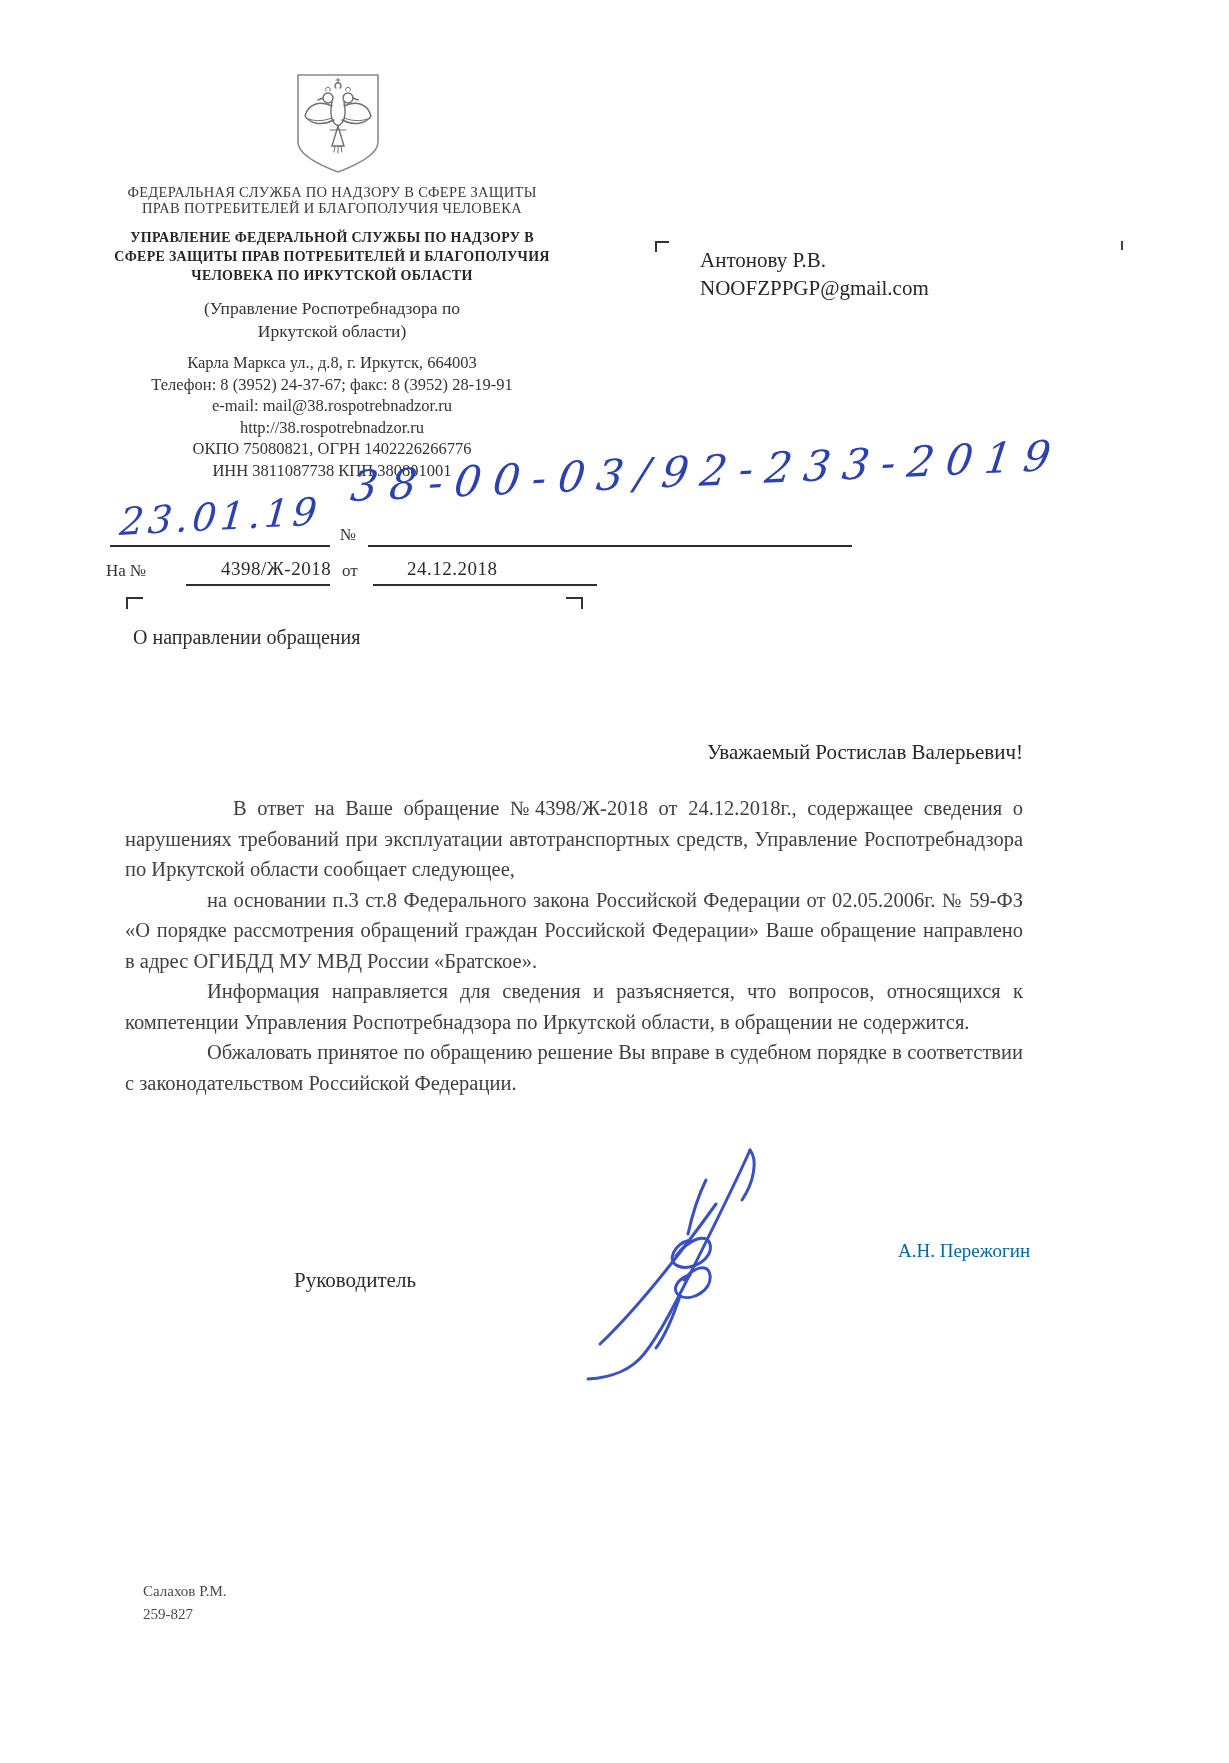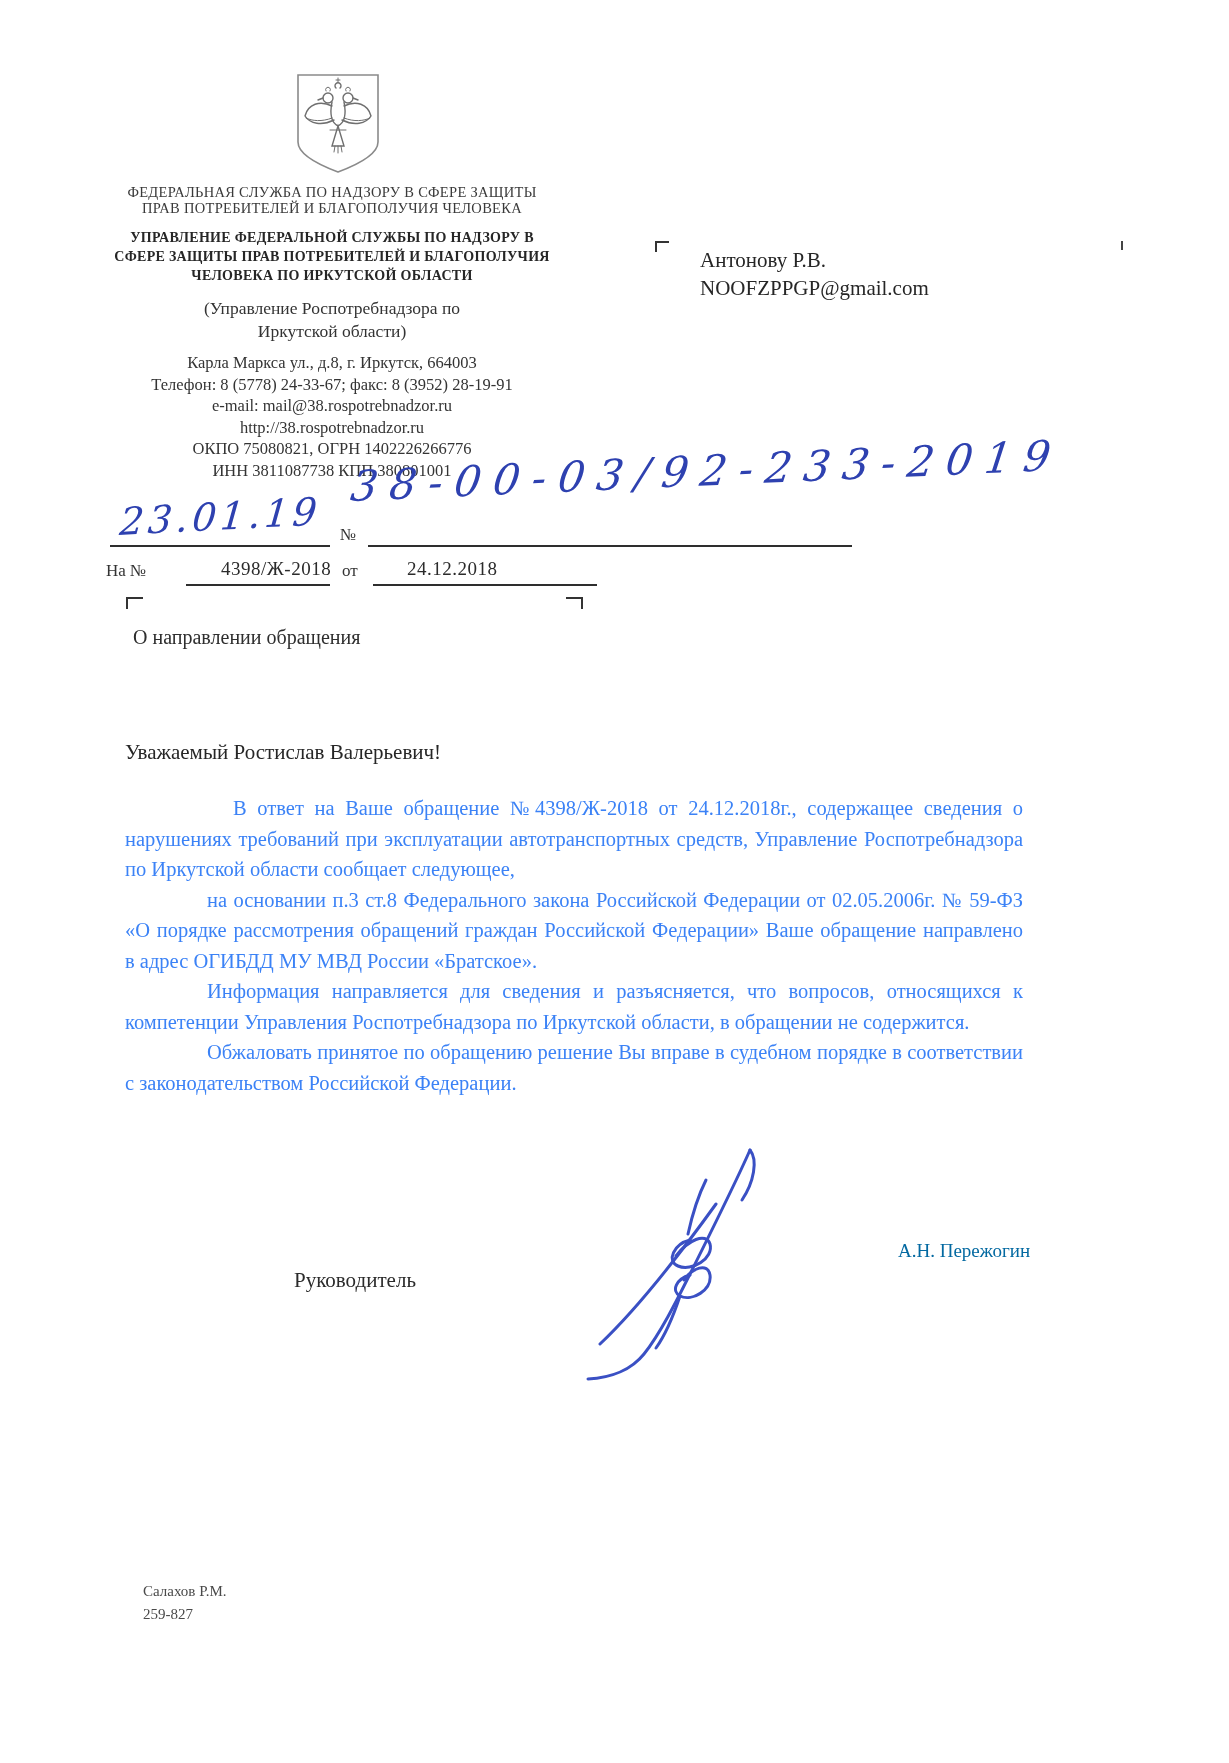--- a/index.html
+++ b/index.html
@@ -72,28 +72,28 @@
   .corner.tr{border-top:2px solid #333;border-right:2px solid #333;}
   .tick{position:absolute;width:2px;height:9px;background:#444;}
 
   .subject{
     left:133px;top:626px;
     font-size:20px;color:#2e2e2e;
   }
 
   .salutation{
     left:125px;top:740px;width:898px;
-    text-align:left;
+    text-align:right;
     font-size:21px;color:#262626;
   }
 
   .bodytext{
     left:125px;top:793px;width:898px;
     font-size:20.5px;line-height:30.5px;
-    color:#3b82f6;
+    color:#404040;
     text-align:justify;
   }
   .bodytext p{margin:0;text-indent:82px;}
   .bodytext p.first{text-indent:108px;}
 
   .sig-title{left:294px;top:1240px;font-size:21px;color:#2b2b2b;margin-top:28px;}
   .sig-name{left:898px;top:1240px;font-size:19px;color:#0369a1;}
   .sig-ink{left:540px;top:1138px;width:265px;height:245px;}
 
   .footer{
@@ -130,21 +130,21 @@
       </g>
     </svg>
   </div>
 
   <div class="abs ctr fedservice">ФЕДЕРАЛЬНАЯ СЛУЖБА ПО НАДЗОРУ В СФЕРЕ ЗАЩИТЫ ПРАВ ПОТРЕБИТЕЛЕЙ И БЛАГОПОЛУЧИЯ ЧЕЛОВЕКА</div>
   <div class="abs ctr department">УПРАВЛЕНИЕ ФЕДЕРАЛЬНОЙ СЛУЖБЫ ПО НАДЗОРУ В СФЕРЕ ЗАЩИТЫ ПРАВ ПОТРЕБИТЕЛЕЙ И БЛАГОПОЛУЧИЯ ЧЕЛОВЕКА ПО ИРКУТСКОЙ ОБЛАСТИ</div>
   <div class="abs ctr shortname">(Управление Роспотребнадзора по Иркутской области)</div>
 
   <div class="abs ctr contact">
     <div>Карла Маркса ул., д.8, г. Иркутск, 664003</div>
-    <div>Телефон: 8 (5778) 24-33-67; факс: 8 (3952) 28-19-91</div>
+    <div>Телефон: 8 (3952) 24-37-67; факс: 8 (3952) 28-19-91</div>
     <div>e-mail: mail@38.rospotrebnadzor.ru</div>
     <div>http://38.rospotrebnadzor.ru</div>
     <div>ОКПО 75080821,  ОГРН 1402226266776</div>
     <div>ИНН 3811087738 КПП 380801001</div>
   </div>
 
   <div class="corner tl" style="left:655px;top:241px;width:12px;height:9px;"></div>
   <div class="tick" style="left:1121px;top:241px;"></div>
   <div class="abs recipient">
     <div>Антонову Р.В.</div>

